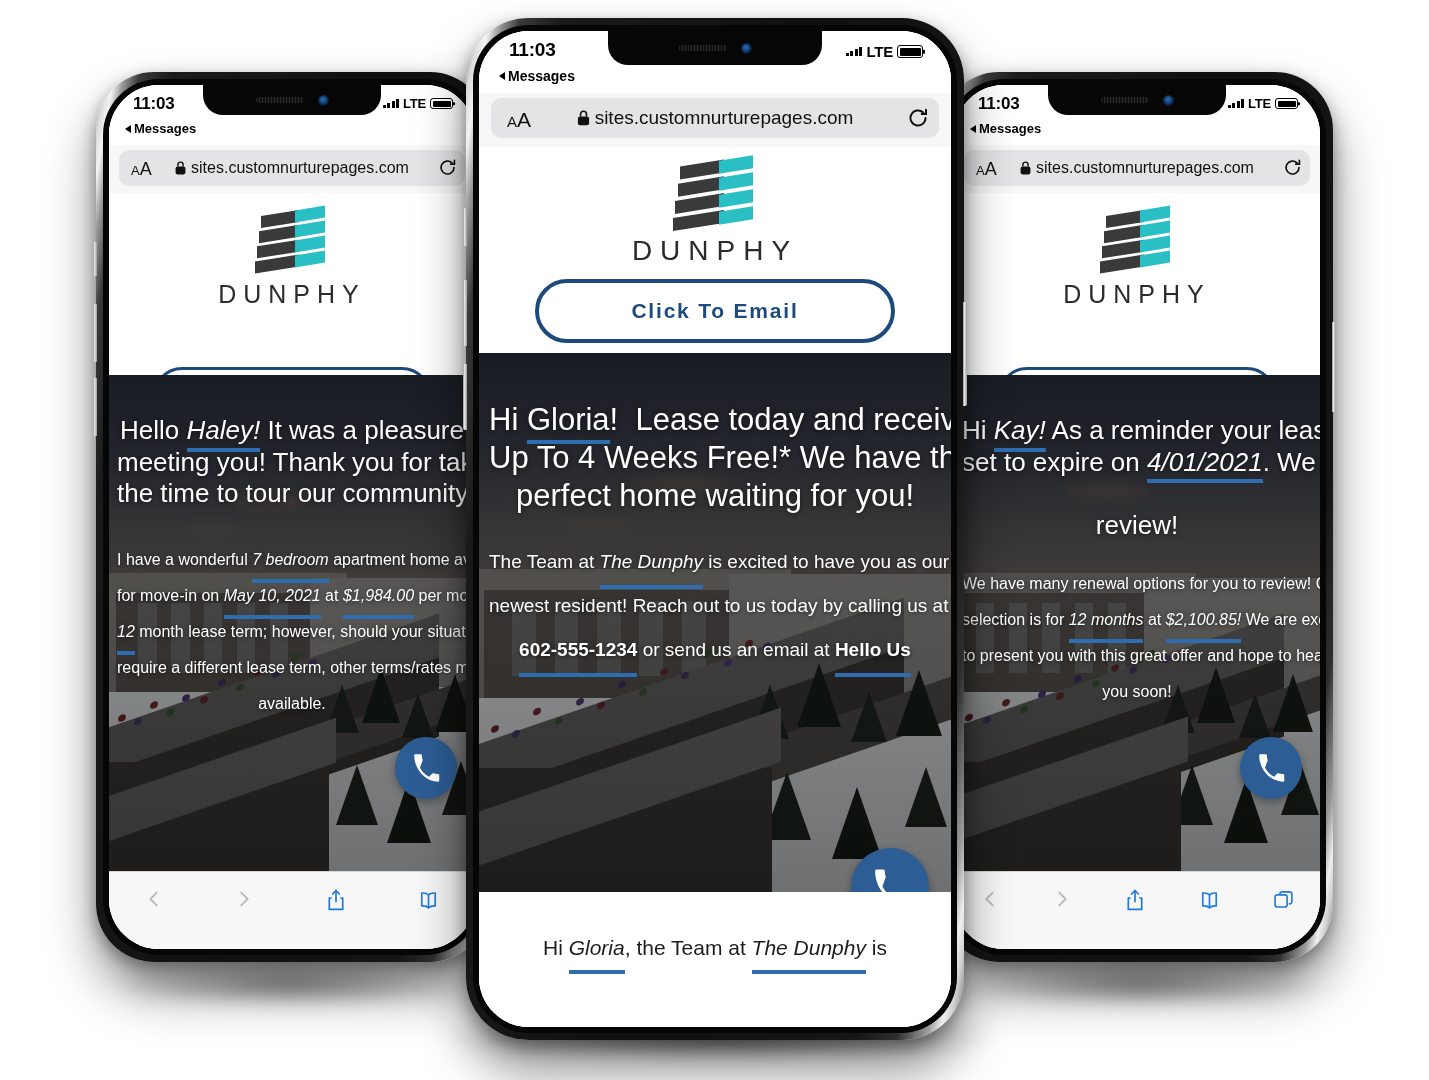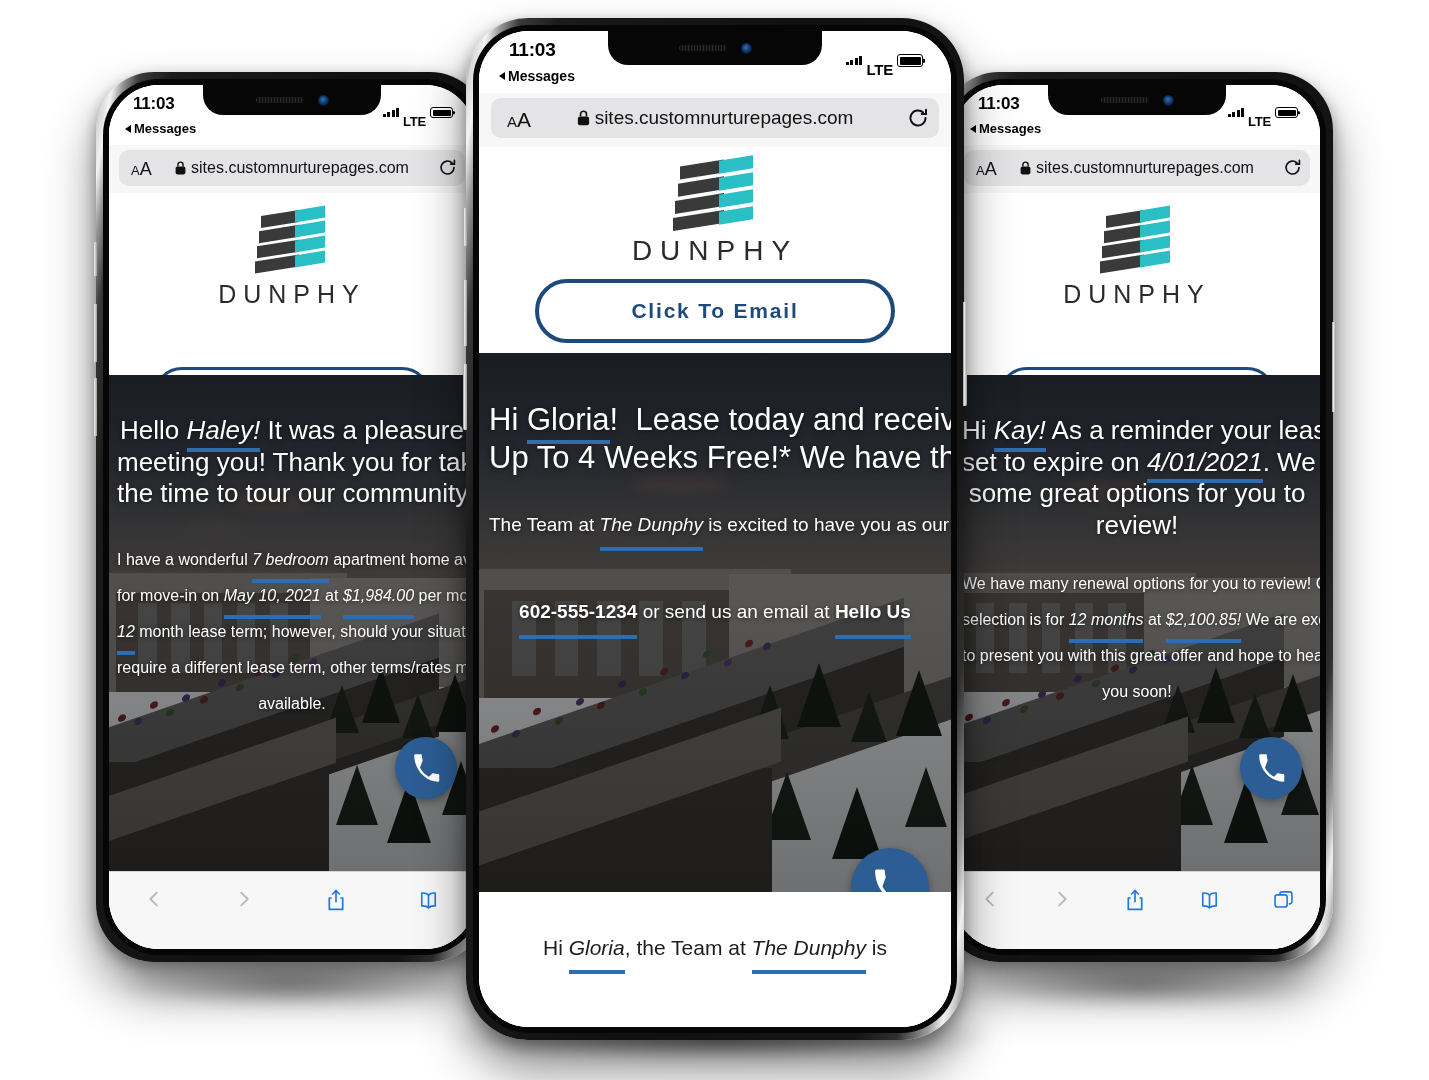--- a/index.html
+++ b/index.html
@@ -80,21 +80,21 @@
     font-weight:700;
   }
   .sb-time { position:absolute; font-weight:700; letter-spacing:-.2px; }
   .sb-right { position:absolute; display:flex; align-items:center; gap:4px; }
   .bars { display:flex; align-items:flex-end; gap:1.5px; }
   .bars i { display:block; width:3px; background:#000; border-radius:.5px; }
   .bars i:nth-child(1){height:3.5px}
   .bars i:nth-child(2){height:5.5px}
   .bars i:nth-child(3){height:7.5px}
   .bars i:nth-child(4){height:9.5px}
-  .lte { font-weight:600; letter-spacing:-.2px;margin-top:18px; }
+  .lte { font-weight:600; letter-spacing:-.2px; }
   .battery { position:relative; border:1.6px solid #000; border-radius:3px; }
   .battery::after{ content:""; position:absolute; right:-3.2px; top:50%; transform:translateY(-50%);
      width:2px; height:40%; background:#000; border-radius:0 1px 1px 0; }
   .battery i { position:absolute; inset:1.5px; background:#000; border-radius:1px; }
 
   .backlink { position:absolute; display:flex; align-items:center; gap:3px; font-weight:700; color:#000; }
   .backlink .tri {
     width:0;height:0;border-style:solid;
     border-width:4px 6px 4px 0; border-color:transparent #000 transparent transparent;
   }
@@ -476,21 +476,21 @@
             </div>
             <div class="bldg" style="left:-12%;top:78%;width:74%;height:26%;background:#3f3a34;"></div>
             <div class="terrace" style="left:-24%;top:80%;width:88%;height:9%;background:#78736d;"></div>
           </div>
           <div class="hero-tint"></div>
 
           <div class="hero-text" style="top:40px;padding:0 8px;">
             <div class="hero-h" style="font-size:26px;white-space:nowrap;">
               <span>Hi </span><span class="it u">Kay!</span><span>  As a reminder your lease is</span><br>
               <span>set to expire on </span><span class="it u">4/01/2021</span><span>. We have</span><br>
-              <span>some great options for you to</span><br>
+              <br>
               <span>review!</span>
             </div>
             <div class="hero-p" style="font-size:16px;line-height:2.25;margin-top:24px;white-space:nowrap;">
               <span>We have many renewal options for you to review! Our</span><br>
               <span>selection is for </span><span class="it u">12 months</span><span> at </span><span class="it u">$2,100.85!</span><span> We are excited</span><br>
               <span>to present you with this great offer and hope to hear from</span><br>
               <span>you soon!</span>
             </div>
           </div>
 
@@ -652,24 +652,25 @@
             </div>
             <div class="bldg" style="left:-12%;top:77%;width:74%;height:28%;background:#3f3a34;"></div>
             <div class="terrace" style="left:-24%;top:79%;width:88%;height:10%;background:#78736d;"></div>
           </div>
           <div class="hero-tint"></div>
 
           <div class="hero-text" style="top:48px;padding:0 10px;">
             <div class="hero-h" style="font-size:31px;white-space:nowrap;">
               <span>Hi </span><span class="u">Gloria</span><span>!&nbsp; Lease today and receive</span><br>
               <span>Up To 4 Weeks Free!* We have the</span><br>
+              <span>perfect home waiting for you!</span>
             </div>
             <div class="hero-p" style="font-size:19px;line-height:2.3;margin-top:26px;white-space:nowrap;">
               <span>The Team at </span><span class="it u">The Dunphy</span><span> is excited to have you as our</span><br>
-              <br>
+              <span>newest resident! Reach out to us today by calling us at</span><br>
               <span class="bd u">602-555-1234</span><span> or send us an email at </span><span class="bd u">Hello Us</span>
             </div>
           </div>
 
           <div class="fab" style="right:22px;bottom:-34px;width:78px;height:78px;">
             <svg width="38" height="38" viewBox="0 0 24 24">
               <path fill="#fff" d="M6.6 10.8c1.6 3.1 4.1 5.6 7.2 7.2l2.4-2.4c.3-.3.7-.4 1.1-.3 1.2.4 2.4.6 3.7.6.6 0 1 .4 1 1V21c0 .6-.4 1-1 1C11.3 22 2 12.7 2 1c0-.6.4-1 1-1h4.1c.6 0 1 .4 1 1 0 1.3.2 2.5.6 3.7.1.4 0 .8-.3 1.1L6.6 10.8z" transform="translate(0.6,0.9)"></path>
             </svg>
           </div>
         </div>

